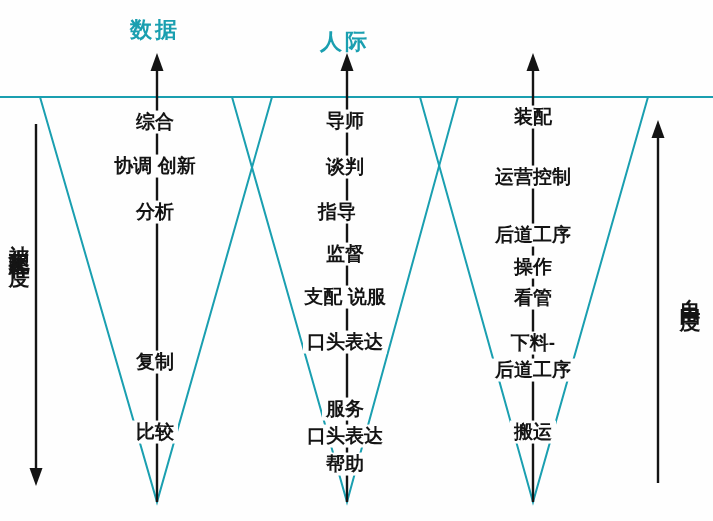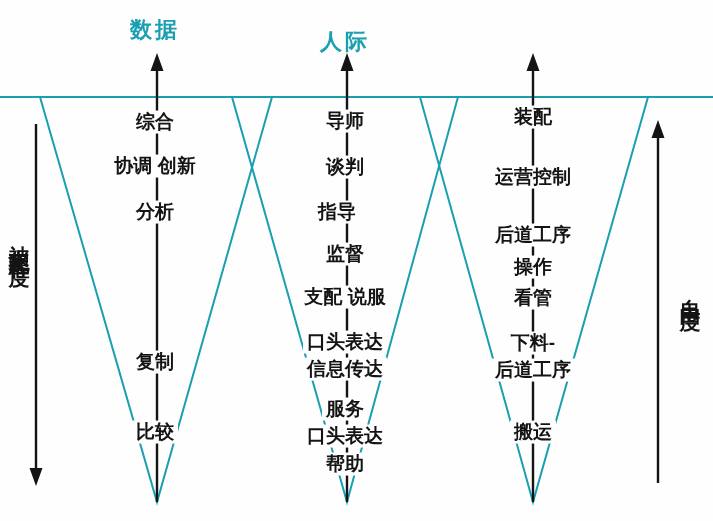--- a/index.html
+++ b/index.html
@@ -85,21 +85,20 @@
   <div class="item" style="left:155px; top:212px">分析</div>
   <div class="item" style="left:155px; top:362px">复制</div>
   <div class="item" style="left:155px; top:432px">比较</div>
 
   <div class="item" style="left:345px; top:121px">导师</div>
   <div class="item" style="left:345px; top:167px">谈判</div>
   <div class="item" style="left:337px; top:212px">指导</div>
   <div class="item" style="left:345px; top:254px">监督</div>
   <div class="item" style="left:345px; top:297px">支配 说服</div>
   <div class="item" style="left:345px; top:342px">口头表达</div>
-  <div class="item" style="left:345px; top:369px">信息传达</div>
   <div class="item" style="left:345px; top:409px">服务</div>
   <div class="item" style="left:345px; top:436px">口头表达</div>
   <div class="item" style="left:345px; top:464px">帮助</div>
 
   <div class="item" style="left:533px; top:117px">装配</div>
   <div class="item" style="left:533px; top:177px">运营控制</div>
   <div class="item" style="left:533px; top:235px">后道工序</div>
   <div class="item" style="left:533px; top:267px">操作</div>
   <div class="item" style="left:533px; top:298px">看管</div>
   <div class="item" style="left:533px; top:343px">下料-</div>

